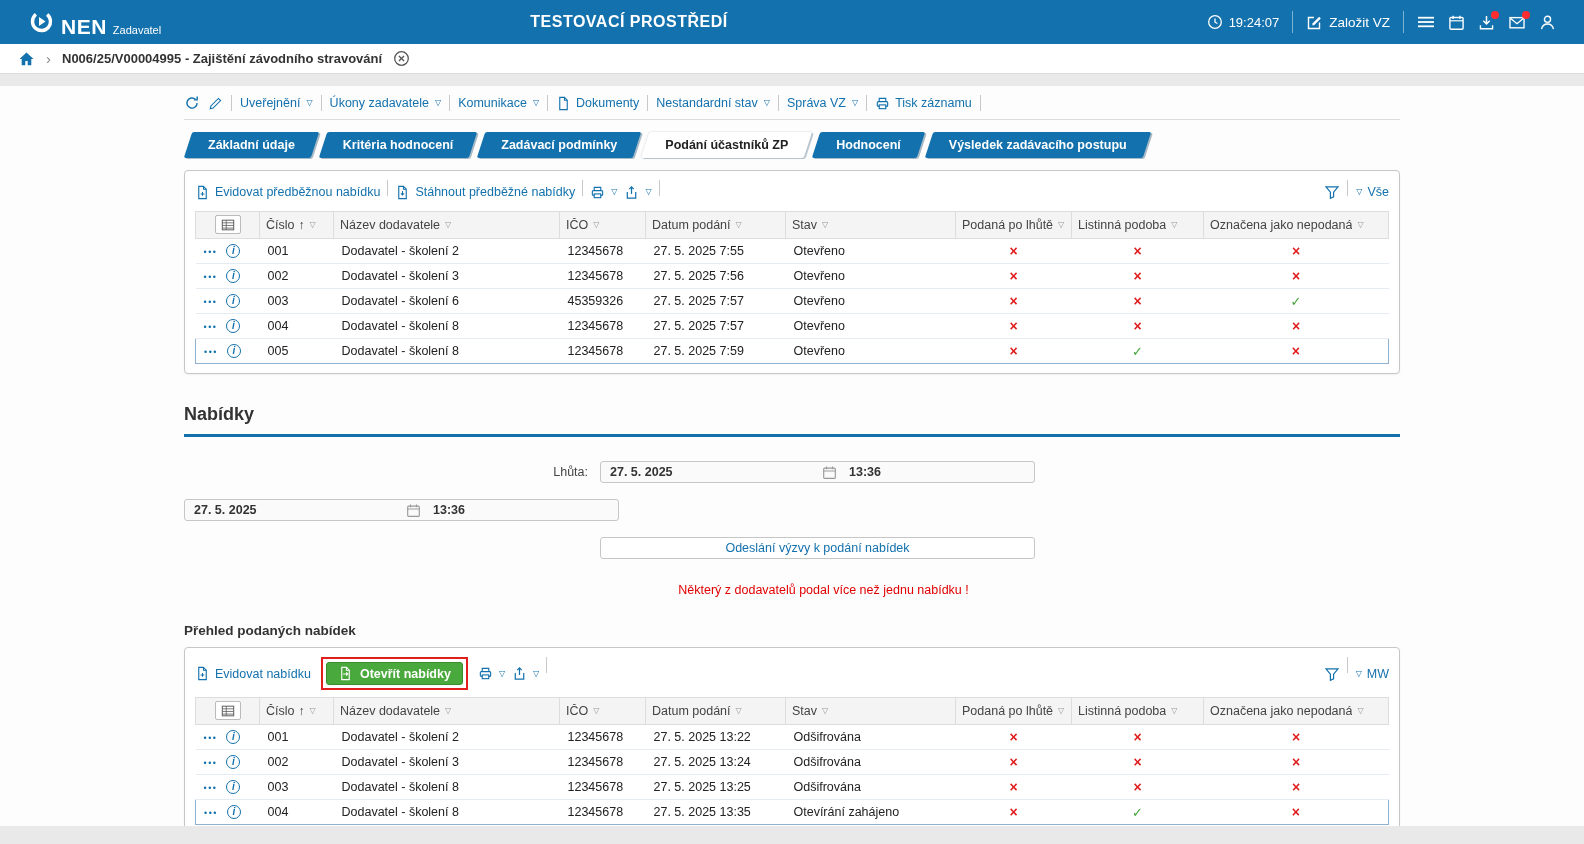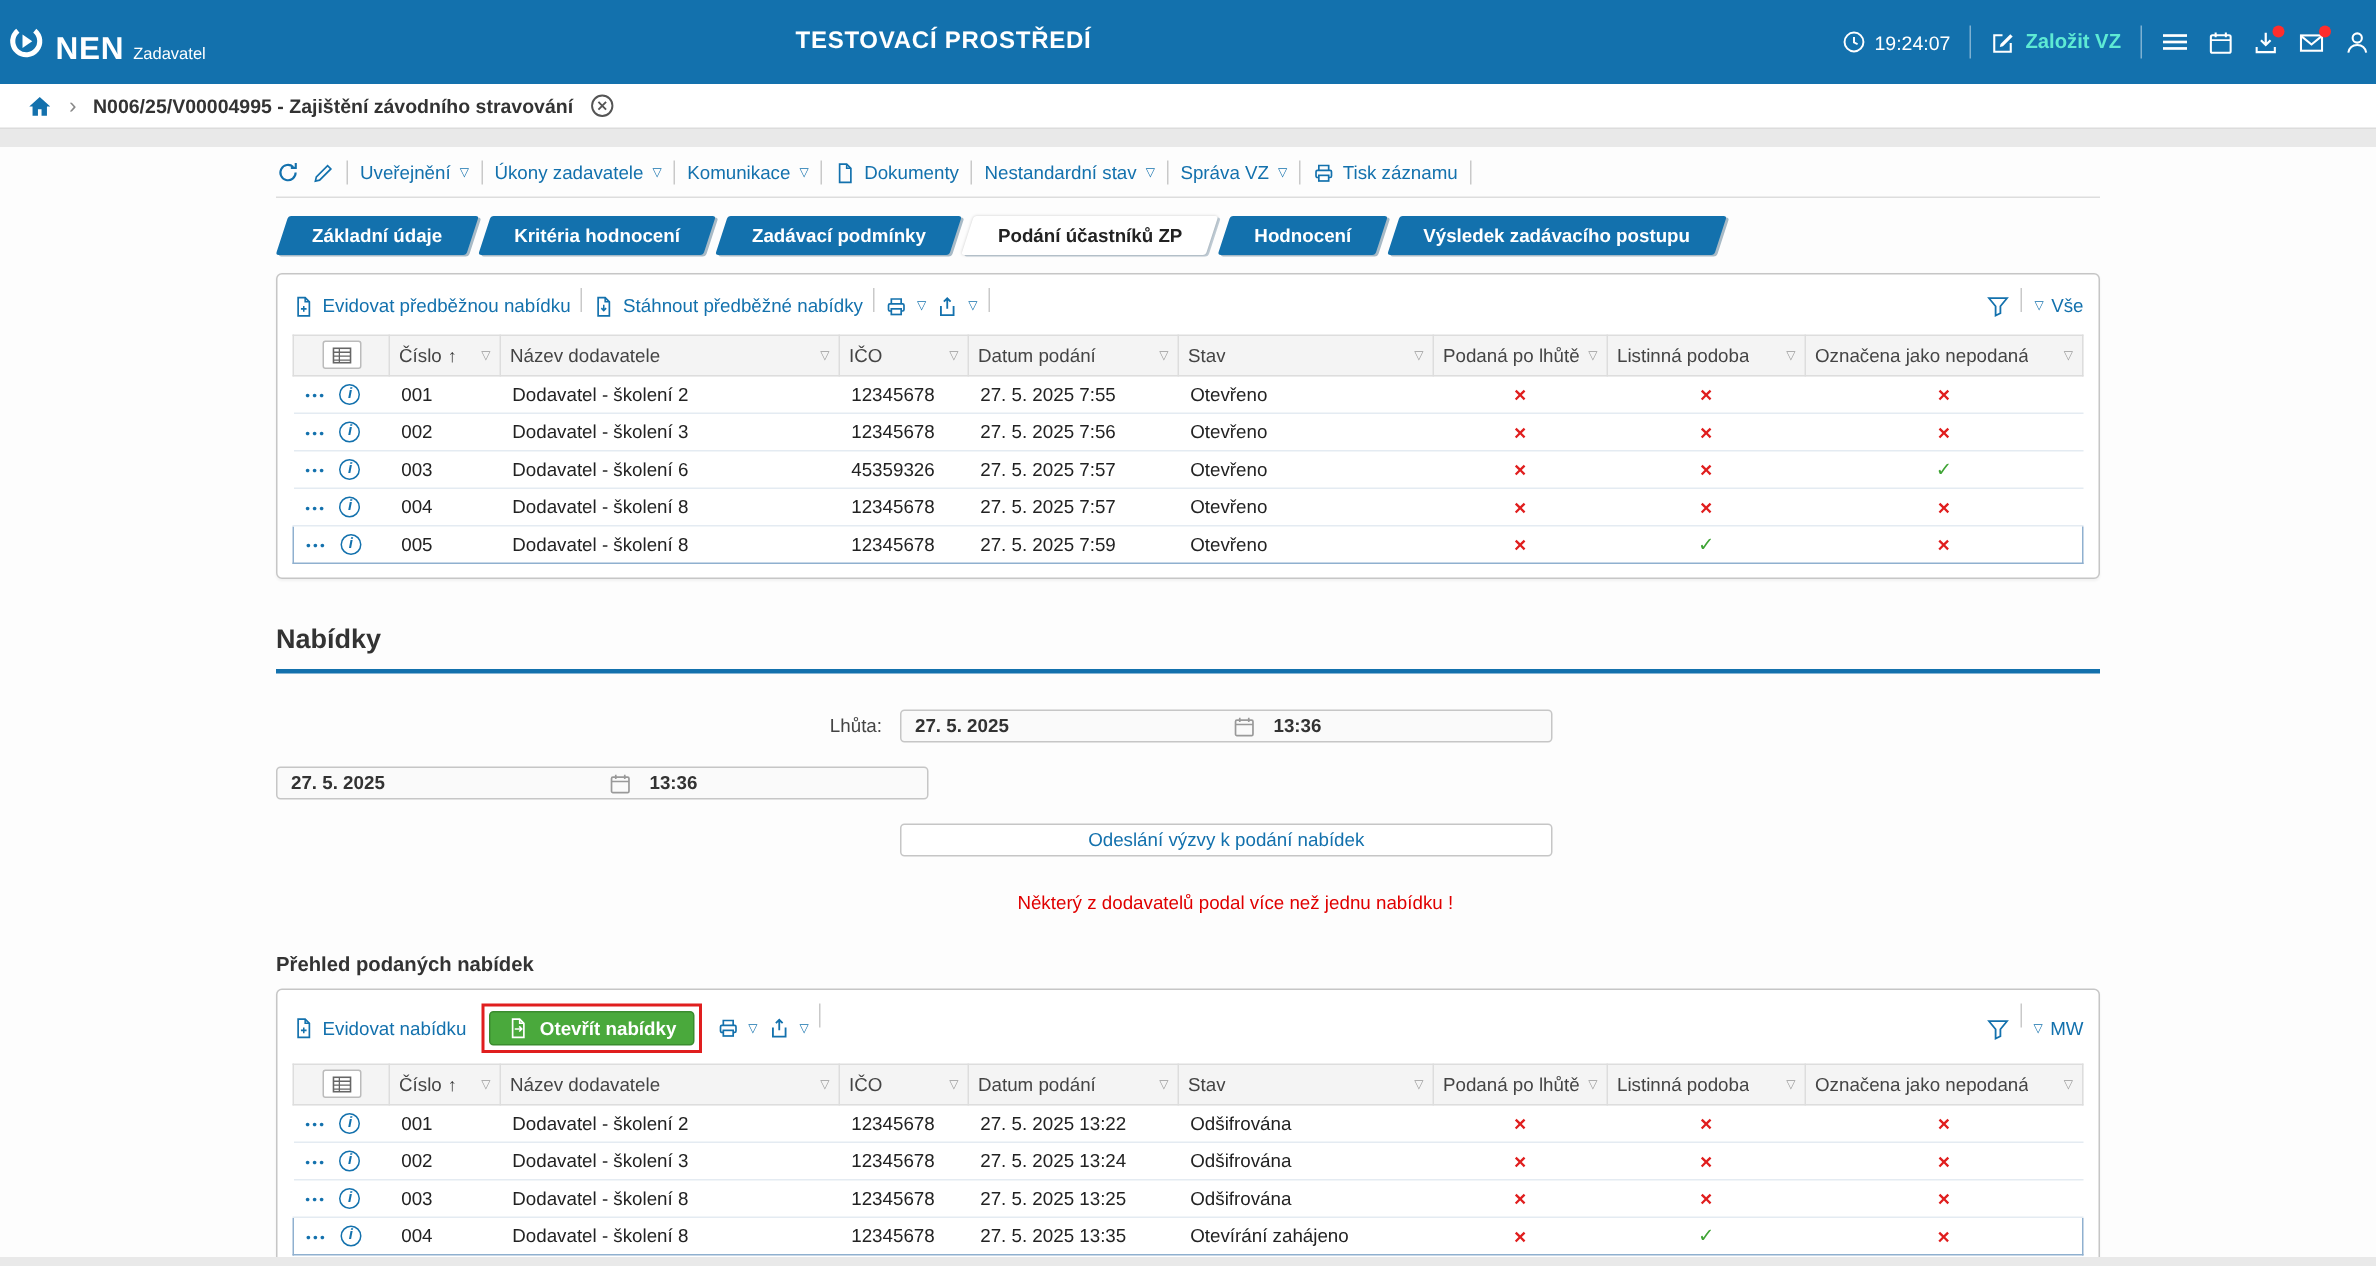--- a/index.html
+++ b/index.html
@@ -1,30 +1,30 @@
 <!DOCTYPE html>
 <html><head>
 <meta charset="utf-8">
 <style>
   *{box-sizing:border-box;margin:0;padding:0}
   html,body{width:1584px;height:844px;overflow:hidden}
   body{font-family:"Liberation Sans","DejaVu Sans",sans-serif;font-size:12.5px;color:#222;background:#e9e9e9}
   .ic{display:inline-flex;align-items:center;justify-content:center;line-height:0}
 
   
-  .topbar{height:56px;background:#1371ad;color:#fff;display:flex;align-items:center;padding:0 4px;position:relative}
+  .topbar{height:44px;background:#1371ad;color:#fff;display:flex;align-items:center;padding:0 28px;position:relative}
   .logo{display:flex;align-items:flex-end;gap:6px;cursor:pointer}
   .logo-mark{line-height:0;margin-bottom:2px}
   .logo-text{font-size:21px;font-weight:bold;letter-spacing:.5px;line-height:1}
   .logo-sub{font-size:11px;margin-bottom:1px}
   .env-title{position:absolute;left:629px;transform:translateX(-50%);font-size:16px;font-weight:bold;letter-spacing:.5px}
   .top-right{margin-left:auto;display:flex;align-items:center;gap:13px}
   .clock-wrap{display:flex;align-items:center;gap:6px;font-size:13px}
   .tsep{width:1px;height:22px;background:rgba(255,255,255,.45)}
-  .founder{background:none;border:none;color:#5eead4;font-weight:bold;font-size:13.5px;display:flex;align-items:flex-start;gap:7px;cursor:pointer;font-family:inherit}
+  .founder{background:none;border:none;color:#ffffff;font-weight:normal;font-size:13.5px;display:flex;align-items:flex-end;gap:7px;cursor:pointer;font-family:inherit}
   .top-ic{position:relative;color:#fff;cursor:pointer;line-height:0;display:inline-flex}
   .bdg{position:absolute;top:-3px;right:-4px;width:8px;height:8px;border-radius:50%;background:#ff2d2d}
 
   
   .crumbbar{height:30px;background:#fff;border-bottom:1px solid #dcdcdc;display:flex;align-items:center;padding:0 18px;gap:11px}
   .crumbbar .home{color:#1371ad}
   .chev{color:#888;font-size:15px;line-height:1}
   .crumb-text{font-weight:bold;font-size:13px;color:#333;cursor:pointer}
   .close-ic{color:#555;line-height:0;cursor:pointer}
 
@@ -47,21 +47,21 @@
   .tab.active::before{background:#fff;box-shadow:2px 1px 0 rgba(10,60,95,.25),0 0 2px rgba(0,0,0,.2)}
   .tab>span{position:relative;z-index:1}
 
   
   .panel{margin-top:12px;background:#fff;border:1px solid #c6c6c6;border-radius:4px;padding:9px 10px;box-shadow:0 1px 2px rgba(0,0,0,.05)}
   .ptool{display:flex;gap:7px;margin-bottom:7px;min-height:24px}
   .spring{flex:1}
   .view{font-size:12.5px}
   table.grid{width:100%;border-collapse:collapse;table-layout:fixed}
   .grid th{background:#f4f4f4;border:1px solid #ddd;height:27px;font-weight:normal;color:#444;padding:0}
-  .thw{display:flex;align-items:center;justify-content:space-between;padding:0 6px;gap:4px}
+  .thw{display:flex;align-items:center;justify-content:flex-start;padding:0 6px;gap:4px}
   .thl{white-space:nowrap;overflow:hidden;display:flex;align-items:center;gap:4px}
   .sort{font-weight:bold;color:#333;font-size:12px}
   .th-dd{font-size:8px;color:#999}
   .grid-btn{display:inline-flex;align-items:center;justify-content:center;width:26px;height:19px;border:1px solid #bbb;border-radius:2px;background:#fff;color:#666;margin:0 auto}
   .th-tools{text-align:center}
   .grid td{height:25px;border-bottom:1px solid #e4ebf2;padding:0 8px;white-space:nowrap;overflow:hidden;font-size:12.5px}
   .cell-tools{padding:0 0 0 8px!important}
   .dots{color:#1371ad;font-size:9px;letter-spacing:1.5px;cursor:pointer;vertical-align:middle}
   .info-badge{display:inline-block;width:14px;height:14px;border:1px solid #1371ad;border-radius:50%;color:#1371ad;font-size:10px;line-height:12px;text-align:center;font-style:italic;font-weight:bold;margin-left:9px;cursor:pointer;vertical-align:middle}
   .mk-cell{text-align:center}

